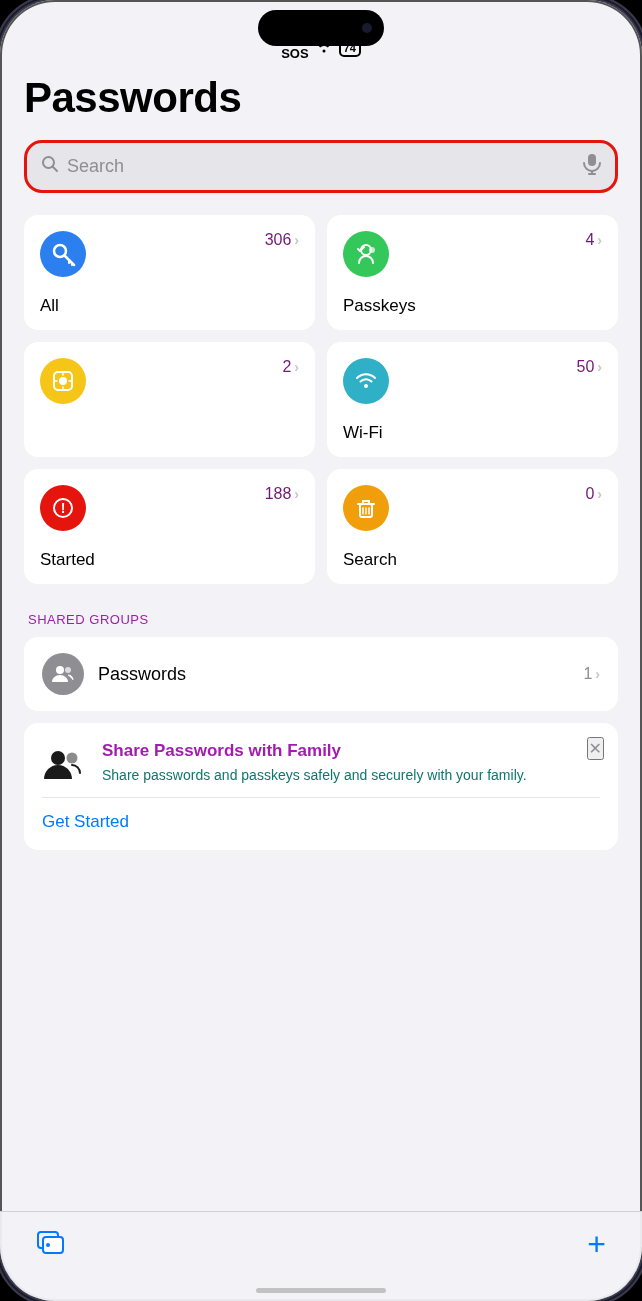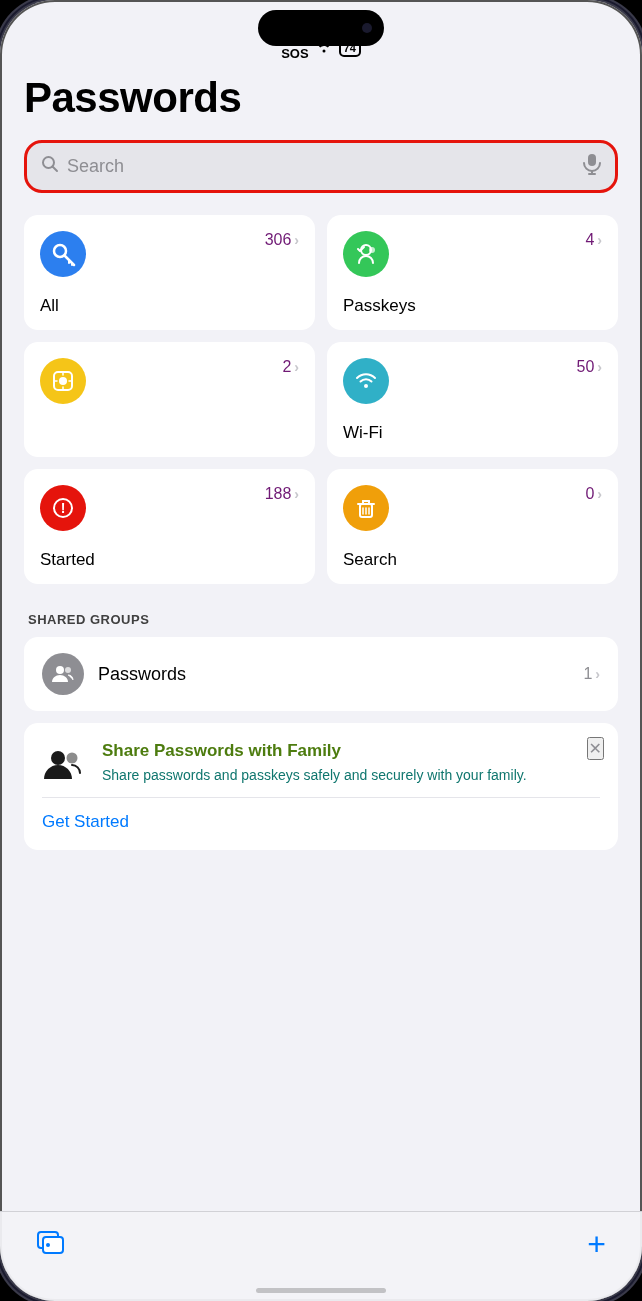--- a/index.html
+++ b/index.html
@@ -190,22 +190,22 @@
     .icon-green { background: #34c759; }
     .icon-yellow { background: #f5c518; }
     .icon-teal { background: #30b0c7; }
     .icon-red { background: #e5140c; }
     .icon-orange { background: #f09f0a; }
     .icon-gray { background: #8e8e93; }
 
     
     .section-label {
       font-size: 13px;
-      font-weight: 700;
-      color: #404040;
+      font-weight: 400;
+      color: #a21caf;
       letter-spacing: 0.5px;
       text-transform: uppercase;
       margin-bottom: 10px;
       padding-left: 4px;
     }
 
     
     .group-card {
       background: #ffffff;
       border-radius: 14px;
@@ -252,21 +252,21 @@
       height: 46px;
       display: flex;
       align-items: center;
       justify-content: center;
       flex-shrink: 0;
     }
 
     .family-text h3 {
       font-size: 17px;
       font-weight: 700;
-      color: #4d7c0f;
+      color: #a21caf;
       margin-bottom: 5px;
     }
 
     .family-text p {
       font-size: 14px;
       color: #0f766e;
       line-height: 1.4;
     }
 
     .close-btn {

